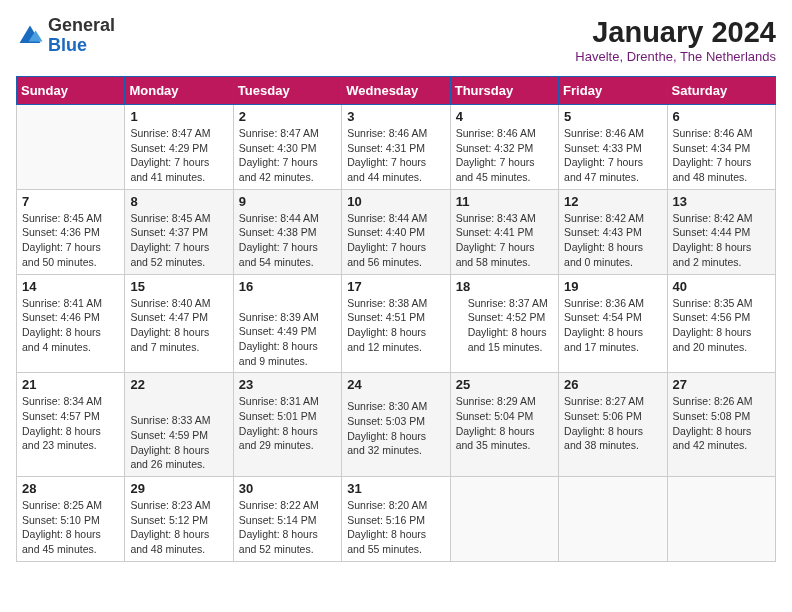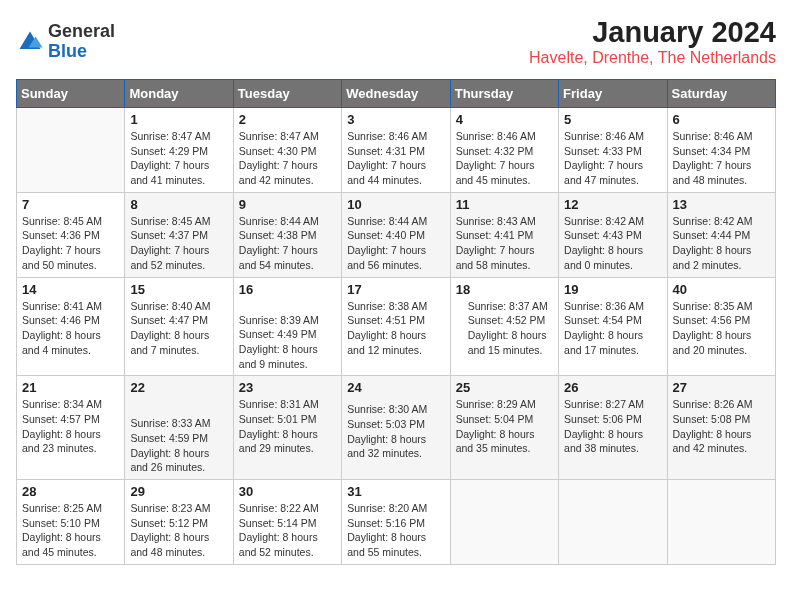--- a/index.html
+++ b/index.html
@@ -6,21 +6,21 @@
     body {
       font-family: Arial, sans-serif;
       background: #fff;
       width: 792px;
       min-height: 612px;
       padding: 16px;
     }
     .header {
       display: flex;
       justify-content: space-between;
-      align-items: center;
+      align-items: flex-start;
       margin-bottom: 12px;
     }
     .logo {
       display: flex;
       align-items: center;
       gap: 4px;
     }
     .logo-text {
       display: flex;
       flex-direction: column;
@@ -42,30 +42,30 @@
     }
     .title-block {
       text-align: right;
     }
     .month-title {
       font-size: 29px;
       font-weight: bold;
       color: #222;
     }
     .location-title {
-      font-size: 16px;
-      color: #ef4444;
+      font-size: 13px;
+      color: #701a75;
     }
     .calendar {
       width: 100%;
       border-collapse: collapse;
       font-size: 11px;
     }
     .calendar th {
-      background-color: #737373;
+      background-color: #be185d;
       color: #fff;
       padding: 6px 4px;
       text-align: left;
       font-size: 13px;
       font-weight: bold;
       border: 1px solid #1a5fb0;
     }
     .calendar td {
       border: 1px solid #ccc;
       vertical-align: top;

